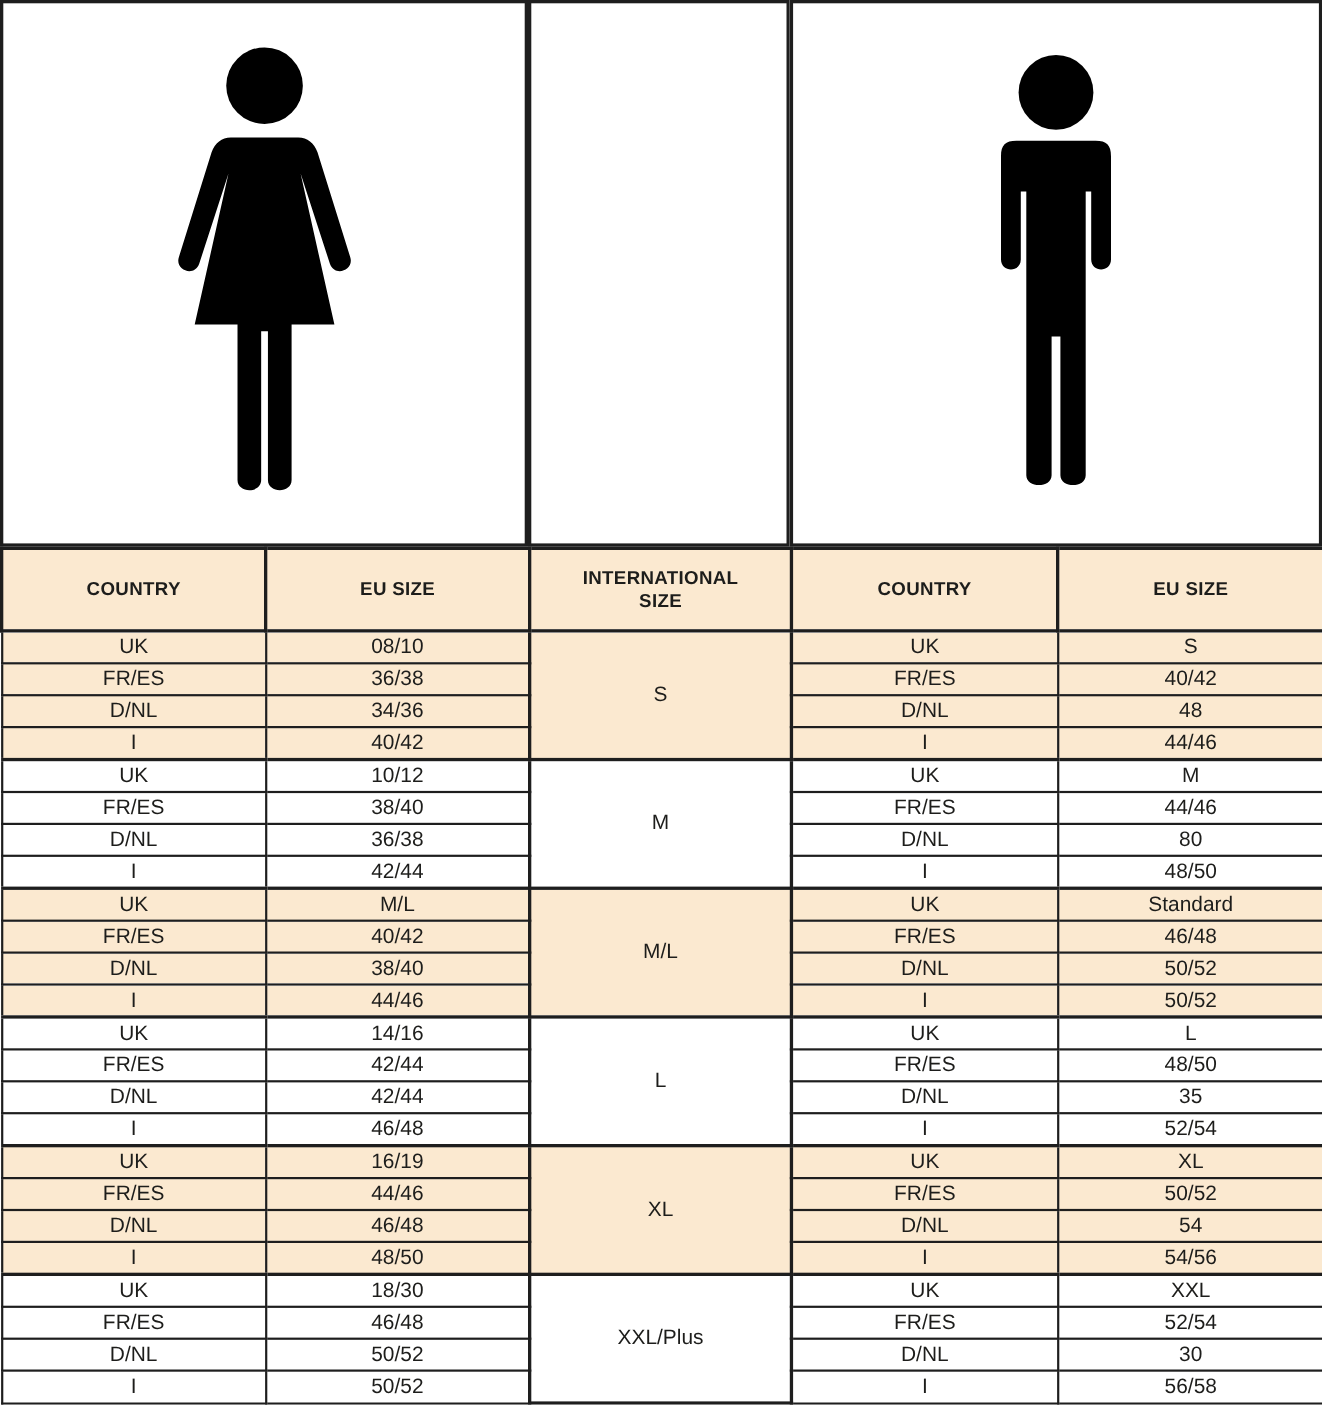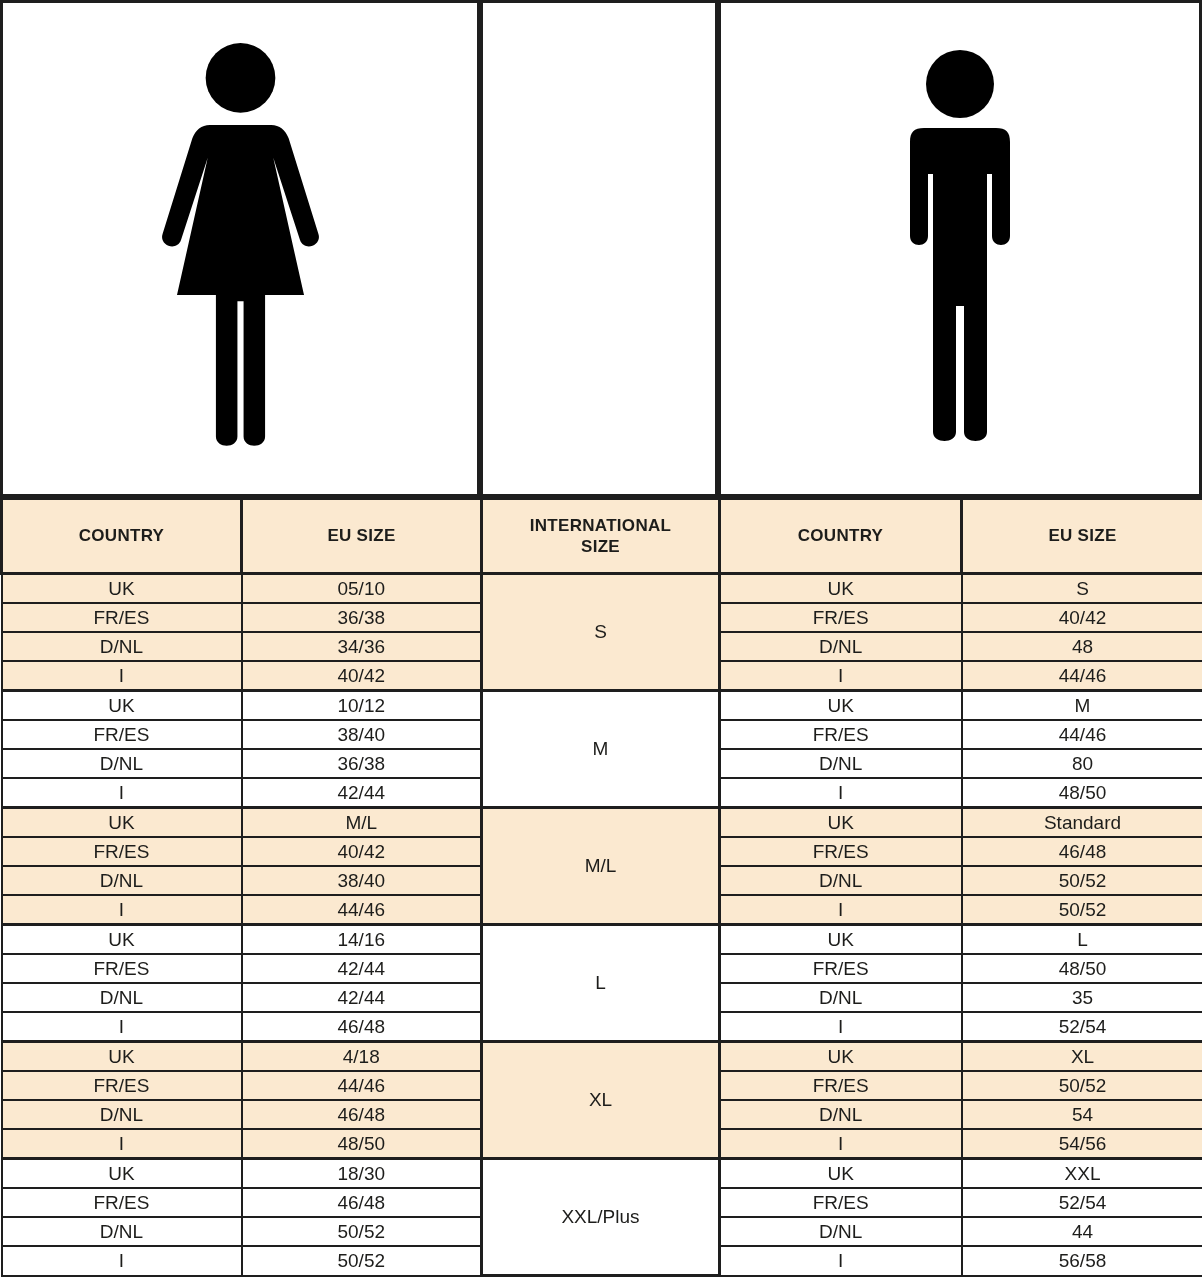--- a/index.html
+++ b/index.html
@@ -141,21 +141,21 @@
         <th>EU SIZE</th>
         <th class="intl-head">INTERNATIONAL SIZE</th>
         <th>COUNTRY</th>
         <th>EU SIZE</th>
       </tr>
     </thead>
     <tbody>
 
       <tr class="shaded group-start">
         <td>UK</td>
-        <td>05/10</td>
+        <td>08/10</td>
         <td class="intl-cell shaded-cell" rowspan="4">S</td>
         <td>UK</td>
         <td>S</td>
       </tr>
       <tr class="shaded">
         <td>FR/ES</td>
         <td>36/38</td>
         <td>FR/ES</td>
         <td>40/42</td>
       </tr>
@@ -245,21 +245,21 @@
       </tr>
       <tr>
         <td>I</td>
         <td>46/48</td>
         <td>I</td>
         <td>52/54</td>
       </tr>
 
       <tr class="shaded group-start">
         <td>UK</td>
-        <td>4/18</td>
+        <td>16/19</td>
         <td class="intl-cell shaded-cell" rowspan="4">XL</td>
         <td>UK</td>
         <td>XL</td>
       </tr>
       <tr class="shaded">
         <td>FR/ES</td>
         <td>44/46</td>
         <td>FR/ES</td>
         <td>50/52</td>
       </tr>
@@ -286,21 +286,21 @@
       <tr>
         <td>FR/ES</td>
         <td>46/48</td>
         <td>FR/ES</td>
         <td>52/54</td>
       </tr>
       <tr>
         <td>D/NL</td>
         <td>50/52</td>
         <td>D/NL</td>
-        <td>44</td>
+        <td>30</td>
       </tr>
       <tr>
         <td>I</td>
         <td>50/52</td>
         <td>I</td>
         <td>56/58</td>
       </tr>
     </tbody>
   </table>
 </div>

